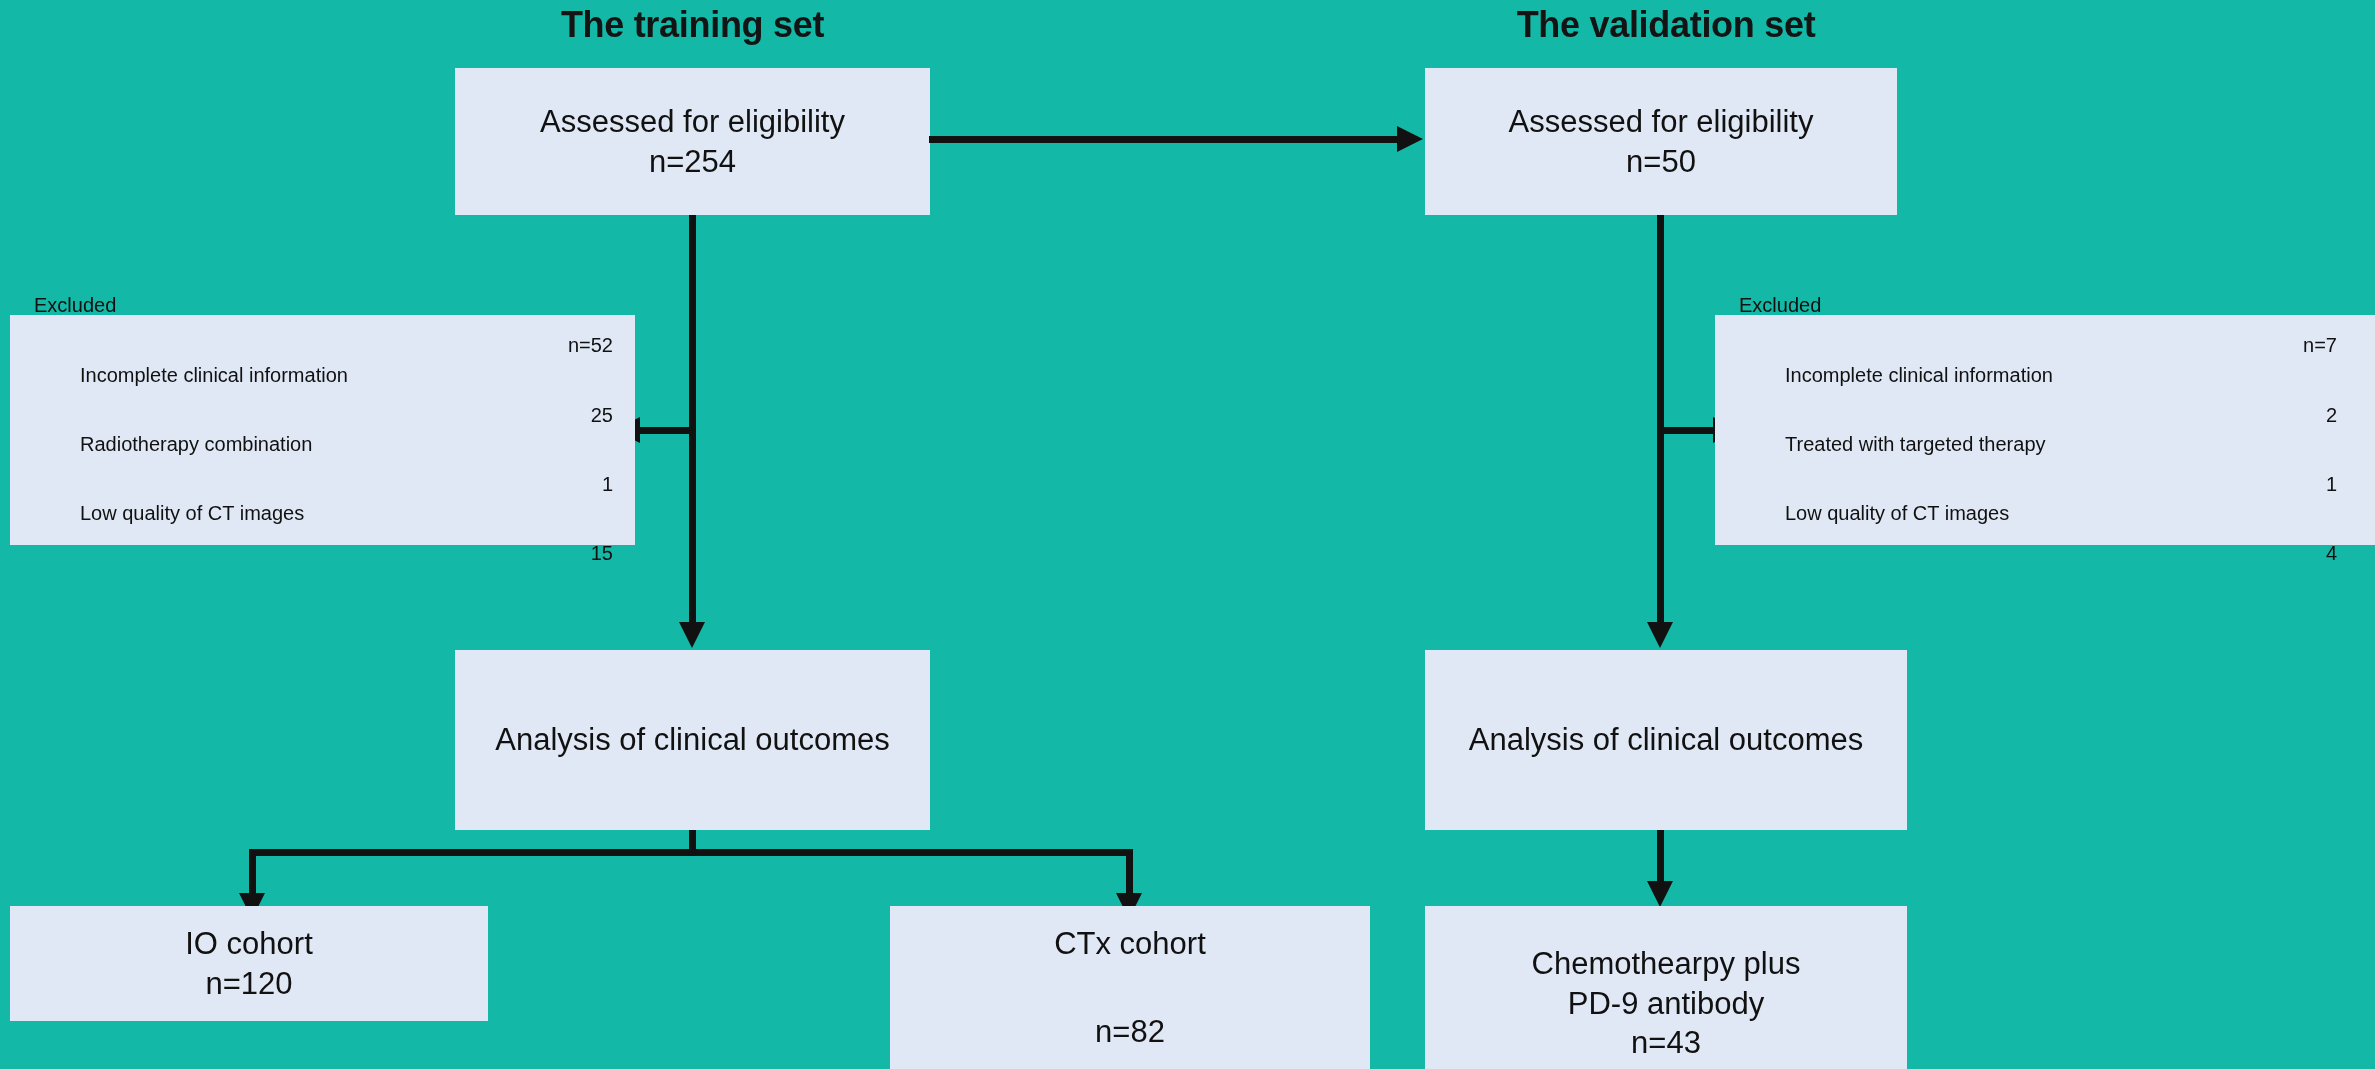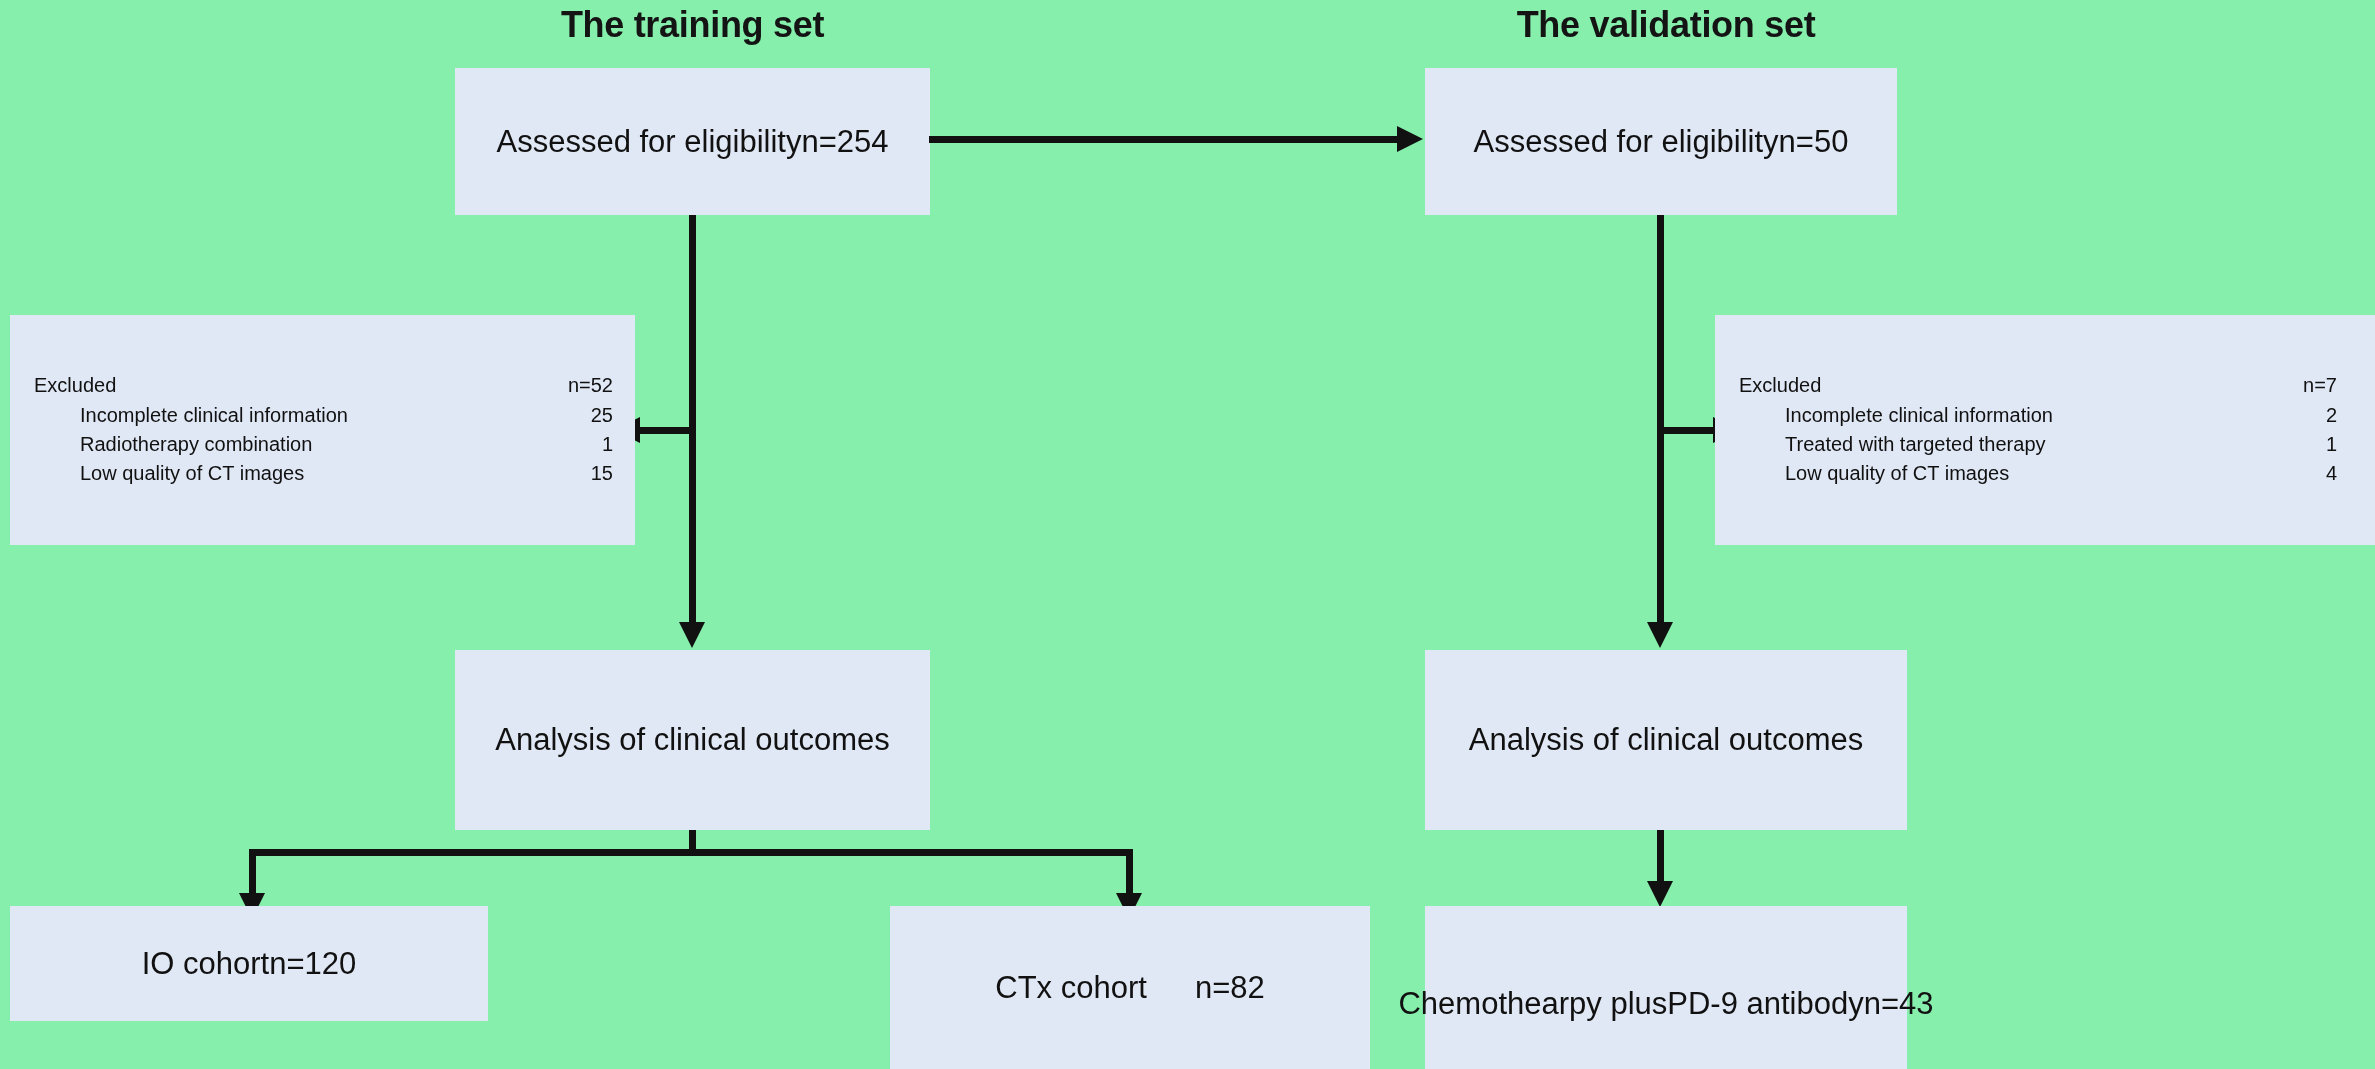--- a/index.html
+++ b/index.html
@@ -9,40 +9,40 @@
     background: #ffffff;
   }
   body {
     font-family: "Liberation Sans", sans-serif;
     color: #111111;
   }
   #canvas {
     position: relative;
     width: 2375px;
     height: 1069px;
-    background: #86efac;
+    background: #14b8a6;
     overflow: hidden;
   }
   
   .col-title {
     position: absolute;
     font-size: 36px;
     font-weight: bold;
     color: #141414;
     letter-spacing: -0.3px;
     text-align: center;
     white-space: nowrap;
   }
   
   .box {
     position: absolute;
     background: #e0e8f5;
     box-sizing: border-box;
     display: flex;
-    flex-direction: row;
+    flex-direction: column;
     align-items: center;
     justify-content: center;
   }
   .box .line {
     font-size: 31px;
     line-height: 1.28;
     color: #111111;
     white-space: nowrap;
     text-align: center;
   }
@@ -61,21 +61,21 @@
   }
   .excl-row {
     display: flex;
     font-size: 20px;
     line-height: 1.47;
     color: #111111;
     white-space: nowrap;
   }
   .excl-row .excl-label { flex: 0 0 auto; }
   .excl-row .excl-spacer { flex: 1 1 auto; }
-  .excl-row .excl-count { flex: 0 0 auto; text-align: right; }
+  .excl-row .excl-count { flex: 0 0 auto; text-align: right; margin-top: 40px; }
   .excl-row.sub .excl-label { padding-left: 46px; }
 
   
   .vline, .hline {
     position: absolute;
     background: #111111;
   }
   .arrowhead {
     position: absolute;
     width: 0;

